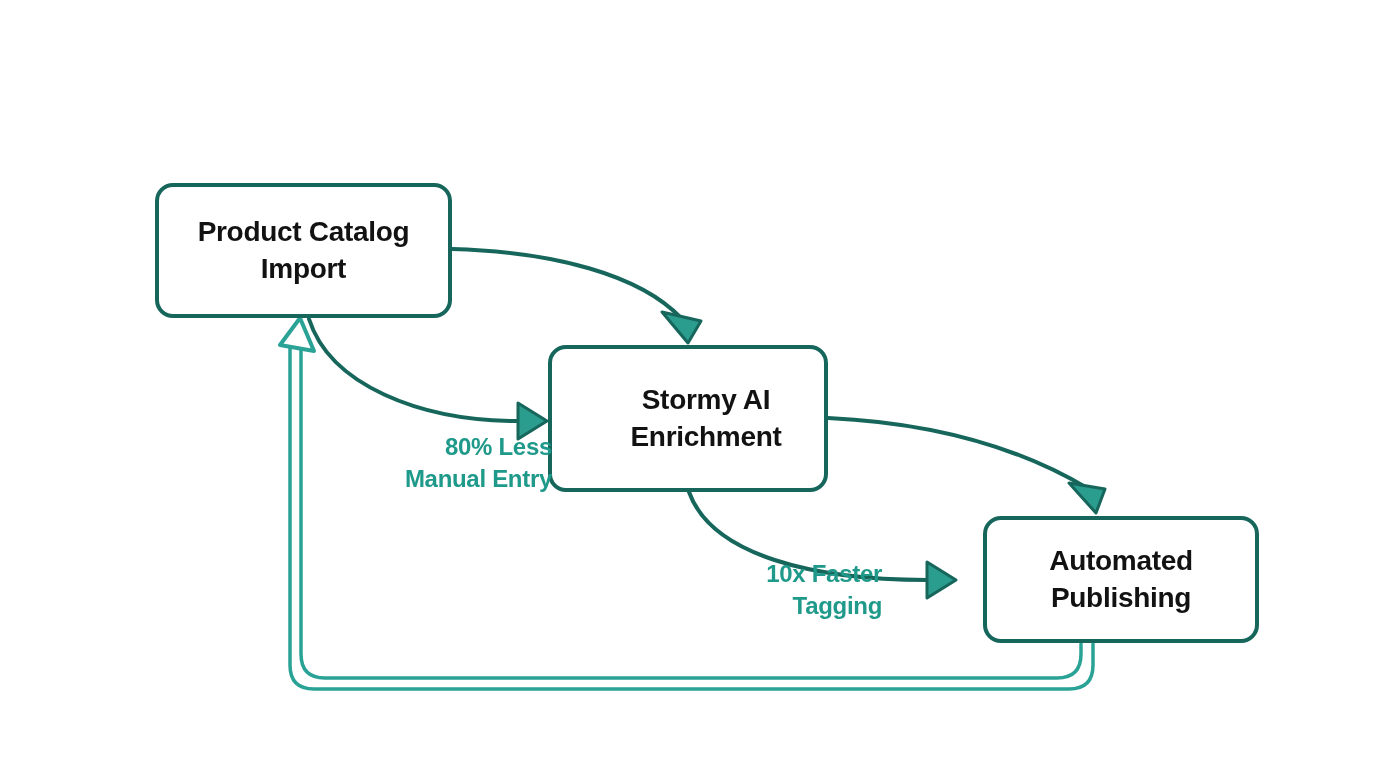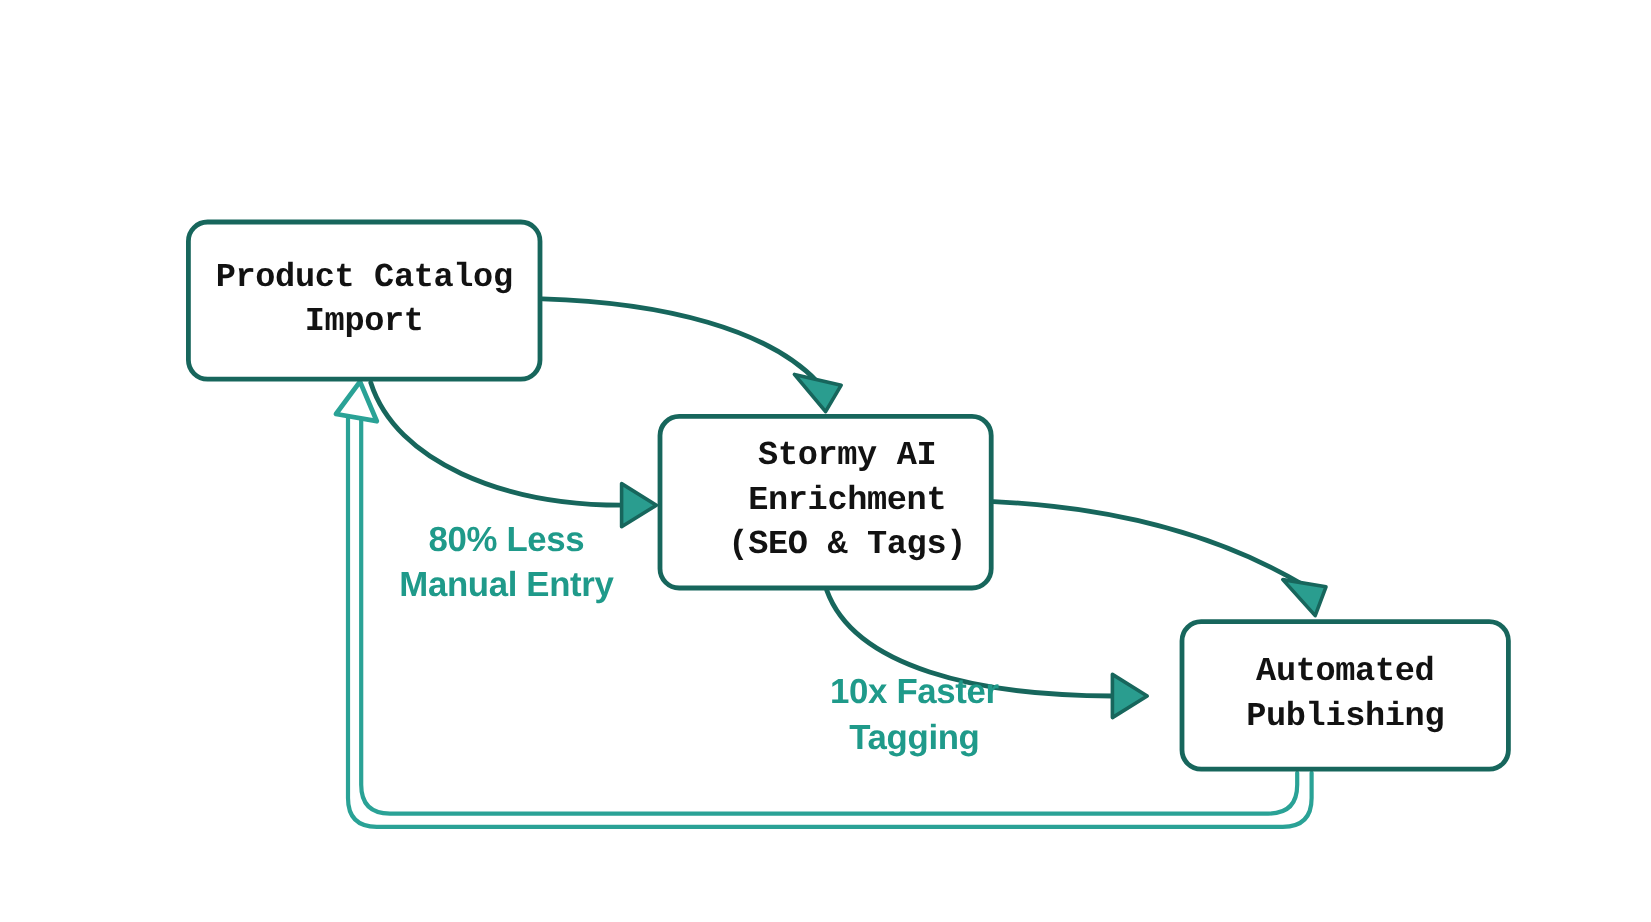--- a/index.html
+++ b/index.html
@@ -26,29 +26,29 @@
   .edge{stroke:var(--arrow-teal);stroke-width:4;fill:none;stroke-linecap:round;}
   .edge-head{fill:var(--arrowhead-fill);stroke:var(--arrow-teal);stroke-width:3;stroke-linejoin:round;}
   .loop-line{stroke:var(--loop-teal);stroke-width:3.5;fill:none;stroke-linecap:round;}
   .loop-head{fill:var(--background);stroke:var(--loop-teal);stroke-width:4;stroke-linejoin:round;}
   .node{
     position:absolute;z-index:2;box-sizing:border-box;
     background:var(--background);
     border:4px solid var(--border-teal);border-radius:18px;
     display:flex;flex-direction:column;align-items:center;justify-content:center;
     font-size:28px;font-weight:bold;line-height:1.32;
-    color:var(--text);text-align:center;letter-spacing:-0.3px;font-family:Liberation Mono, monospace;
+    color:var(--text);text-align:center;letter-spacing:-0.3px;
   }
   .node-1{left:155px;top:183px;width:297px;height:135px;}
   .node-2{left:548px;top:345px;width:280px;height:147px;padding-left:36px;}
   .node-3{left:983px;top:516px;width:276px;height:127px;}
   .edge-label{
     position:absolute;z-index:2;
-    color:var(--label-teal);font-size:29px;font-weight:bold;
-    line-height:1.32;text-align:center;letter-spacing:-0.3px;
+    color:var(--label-teal);font-size:24px;font-weight:bold;
+    line-height:1.32;text-align:right;letter-spacing:-0.3px;
   }
   .edge-label-1{left:292px;top:431px;width:260px;}
   .edge-label-2{left:642px;top:558px;width:240px;}
 </style>
 </head>
 <body>
 
 <div class="canvas">
 
 
@@ -82,21 +82,20 @@
   </svg>
 
   <div class="node node-1">
     <span>Product Catalog</span>
     <span>Import</span>
   </div>
 
   <div class="node node-2">
     <span>Stormy AI</span>
     <span>Enrichment</span>
-    <span>(SEO &amp; Tags)</span>
   </div>
 
   <div class="node node-3">
     <span>Automated</span>
     <span>Publishing</span>
   </div>
 
   <div class="edge-label edge-label-1">
     <div>80% Less</div>
     <div>Manual Entry</div>

